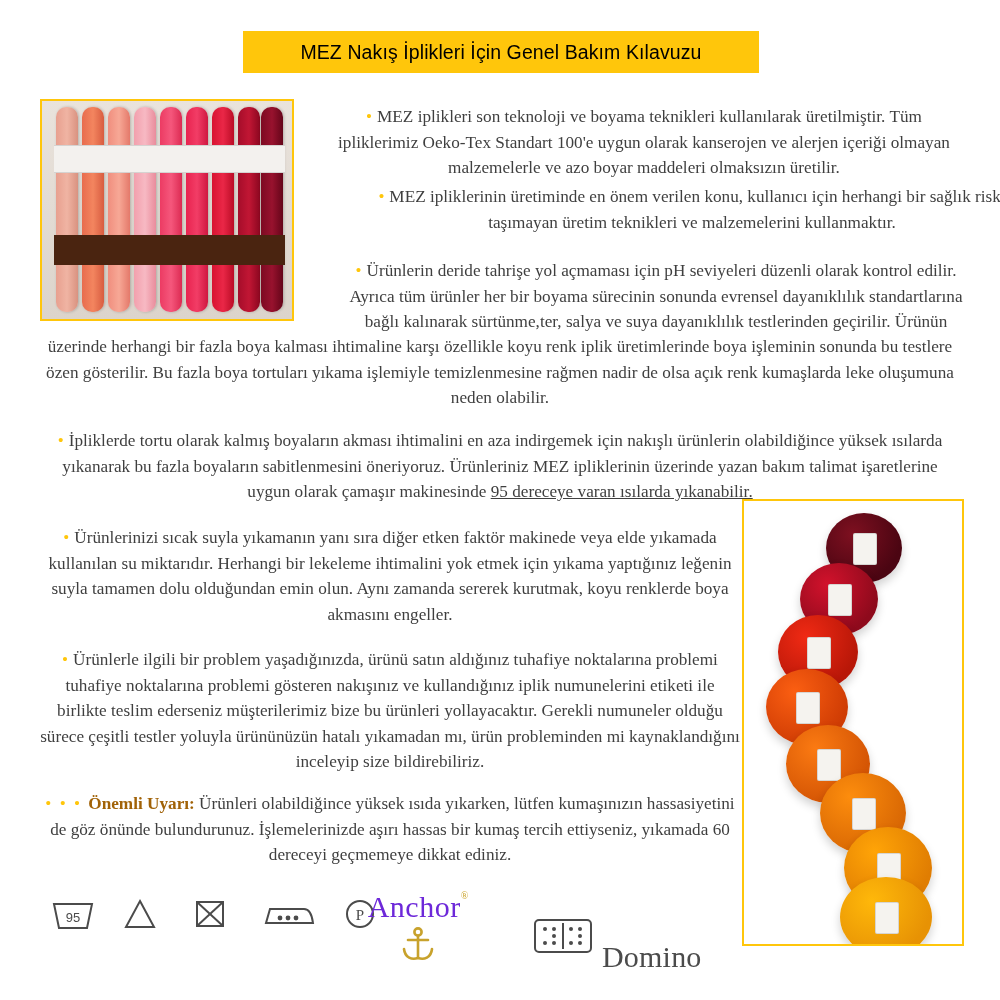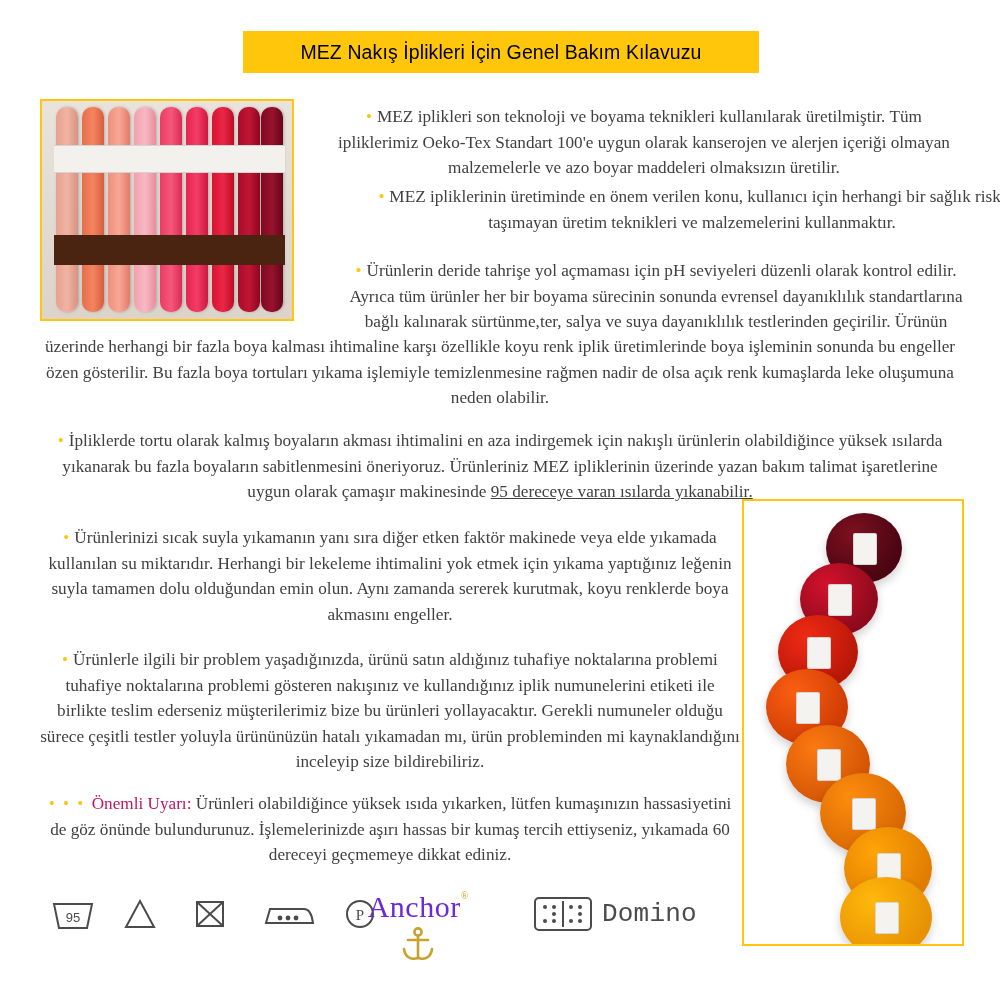--- a/index.html
+++ b/index.html
@@ -130,22 +130,22 @@
   .b2 { position: absolute; left: 326px; top: 184px; width: 636px; margin-left: 48px; }
   .b3 { position: absolute; left: 326px; top: 258px; width: 636px; margin-left: 12px; }
   .b3b { position: absolute; left: 40px; top: 334px; width: 920px; }
   .b4 { position: absolute; left: 40px; top: 428px; width: 920px; }
   .b5 { position: absolute; left: 40px; top: 525px; width: 700px; }
   .b6 { position: absolute; left: 40px; top: 647px; width: 700px; }
   .b7 { position: absolute; left: 40px; top: 791px; width: 700px; }
 
   .underline { text-decoration: underline; }
   .warn-label {
-    color: #be185d;
-    font-weight: normal;
+    color: #a16207;
+    font-weight: bold;
   }
   .warn-dots {
     color: #ffc60b;
     letter-spacing: 2px;
   }
   
   .care-row {
     position: absolute;
     left: 50px;
     top: 893px;
@@ -180,24 +180,25 @@
   }
   .domino-logo {
     position: absolute;
     left: 534px;
     top: 897px;
     display: flex;
     align-items: center;
     gap: 10px;
   }
   .domino-word {
-    font-family: Liberation Mono, monospace;
-    font-size: 26px;
+    font-family: Liberation Serif, serif;
+    font-size: 30px;
     color: #4b4b4b;
     letter-spacing: 0.2px;
+    margin-top: 43px;
   }
   .domino-tile {
     width: 54px;
     height: 30px;
     border: 2px solid #4b4b4b;
     border-radius: 5px;
     position: relative;
     background: #ffffff;
   }
   .domino-tile .divider {
@@ -298,21 +299,21 @@
   </div>
 
   <div class="content b2">
     <p class="para"><span class="bullet-dot">•</span><span>MEZ ipliklerinin üretiminde en önem verilen konu, kullanıcı için herhangi bir sağlık riski taşımayan üretim teknikleri ve malzemelerini kullanmaktır.</span></p>
   </div>
 
   <div class="content b3">
     <p class="para"><span class="bullet-dot">•</span><span>Ürünlerin deride tahrişe yol açmaması için pH seviyeleri düzenli olarak kontrol edilir. Ayrıca tüm ürünler her bir boyama sürecinin sonunda evrensel dayanıklılık standartlarına bağlı kalınarak sürtünme,ter, salya ve suya dayanıklılık testlerinden geçirilir. Ürünün</span></p>
   </div>
   <div class="content b3b">
-    <p class="para">üzerinde herhangi bir fazla boya kalması ihtimaline karşı özellikle koyu renk iplik üretimlerinde boya işleminin sonunda bu engeller özen gösterilir. Bu fazla boya tortuları yıkama işlemiyle temizlenmesine rağmen nadir de olsa açık renk kumaşlarda leke oluşumuna neden olabilir.</p>
+    <p class="para">üzerinde herhangi bir fazla boya kalması ihtimaline karşı özellikle koyu renk iplik üretimlerinde boya işleminin sonunda bu testlere özen gösterilir. Bu fazla boya tortuları yıkama işlemiyle temizlenmesine rağmen nadir de olsa açık renk kumaşlarda leke oluşumuna neden olabilir.</p>
   </div>
 
   <div class="content b4">
     <p class="para"><span class="bullet-dot">•</span><span>İpliklerde tortu olarak kalmış boyaların akması ihtimalini en aza indirgemek için nakışlı ürünlerin olabildiğince yüksek ısılarda yıkanarak bu fazla boyaların sabitlenmesini öneriyoruz. Ürünleriniz MEZ ipliklerinin üzerinde yazan bakım talimat işaretlerine uygun olarak çamaşır makinesinde </span><span class="underline">95 dereceye varan ısılarda yıkanabilir.</span></p>
   </div>
 
   <div class="content b5">
     <p class="para"><span class="bullet-dot">•</span><span>Ürünlerinizi sıcak suyla yıkamanın yanı sıra diğer etken faktör makinede veya elde yıkamada kullanılan su miktarıdır. Herhangi bir lekeleme ihtimalini yok etmek için yıkama yaptığınız leğenin suyla tamamen dolu olduğundan emin olun. Aynı zamanda sererek kurutmak, koyu renklerde boya akmasını engeller.</span></p>
   </div>
 

